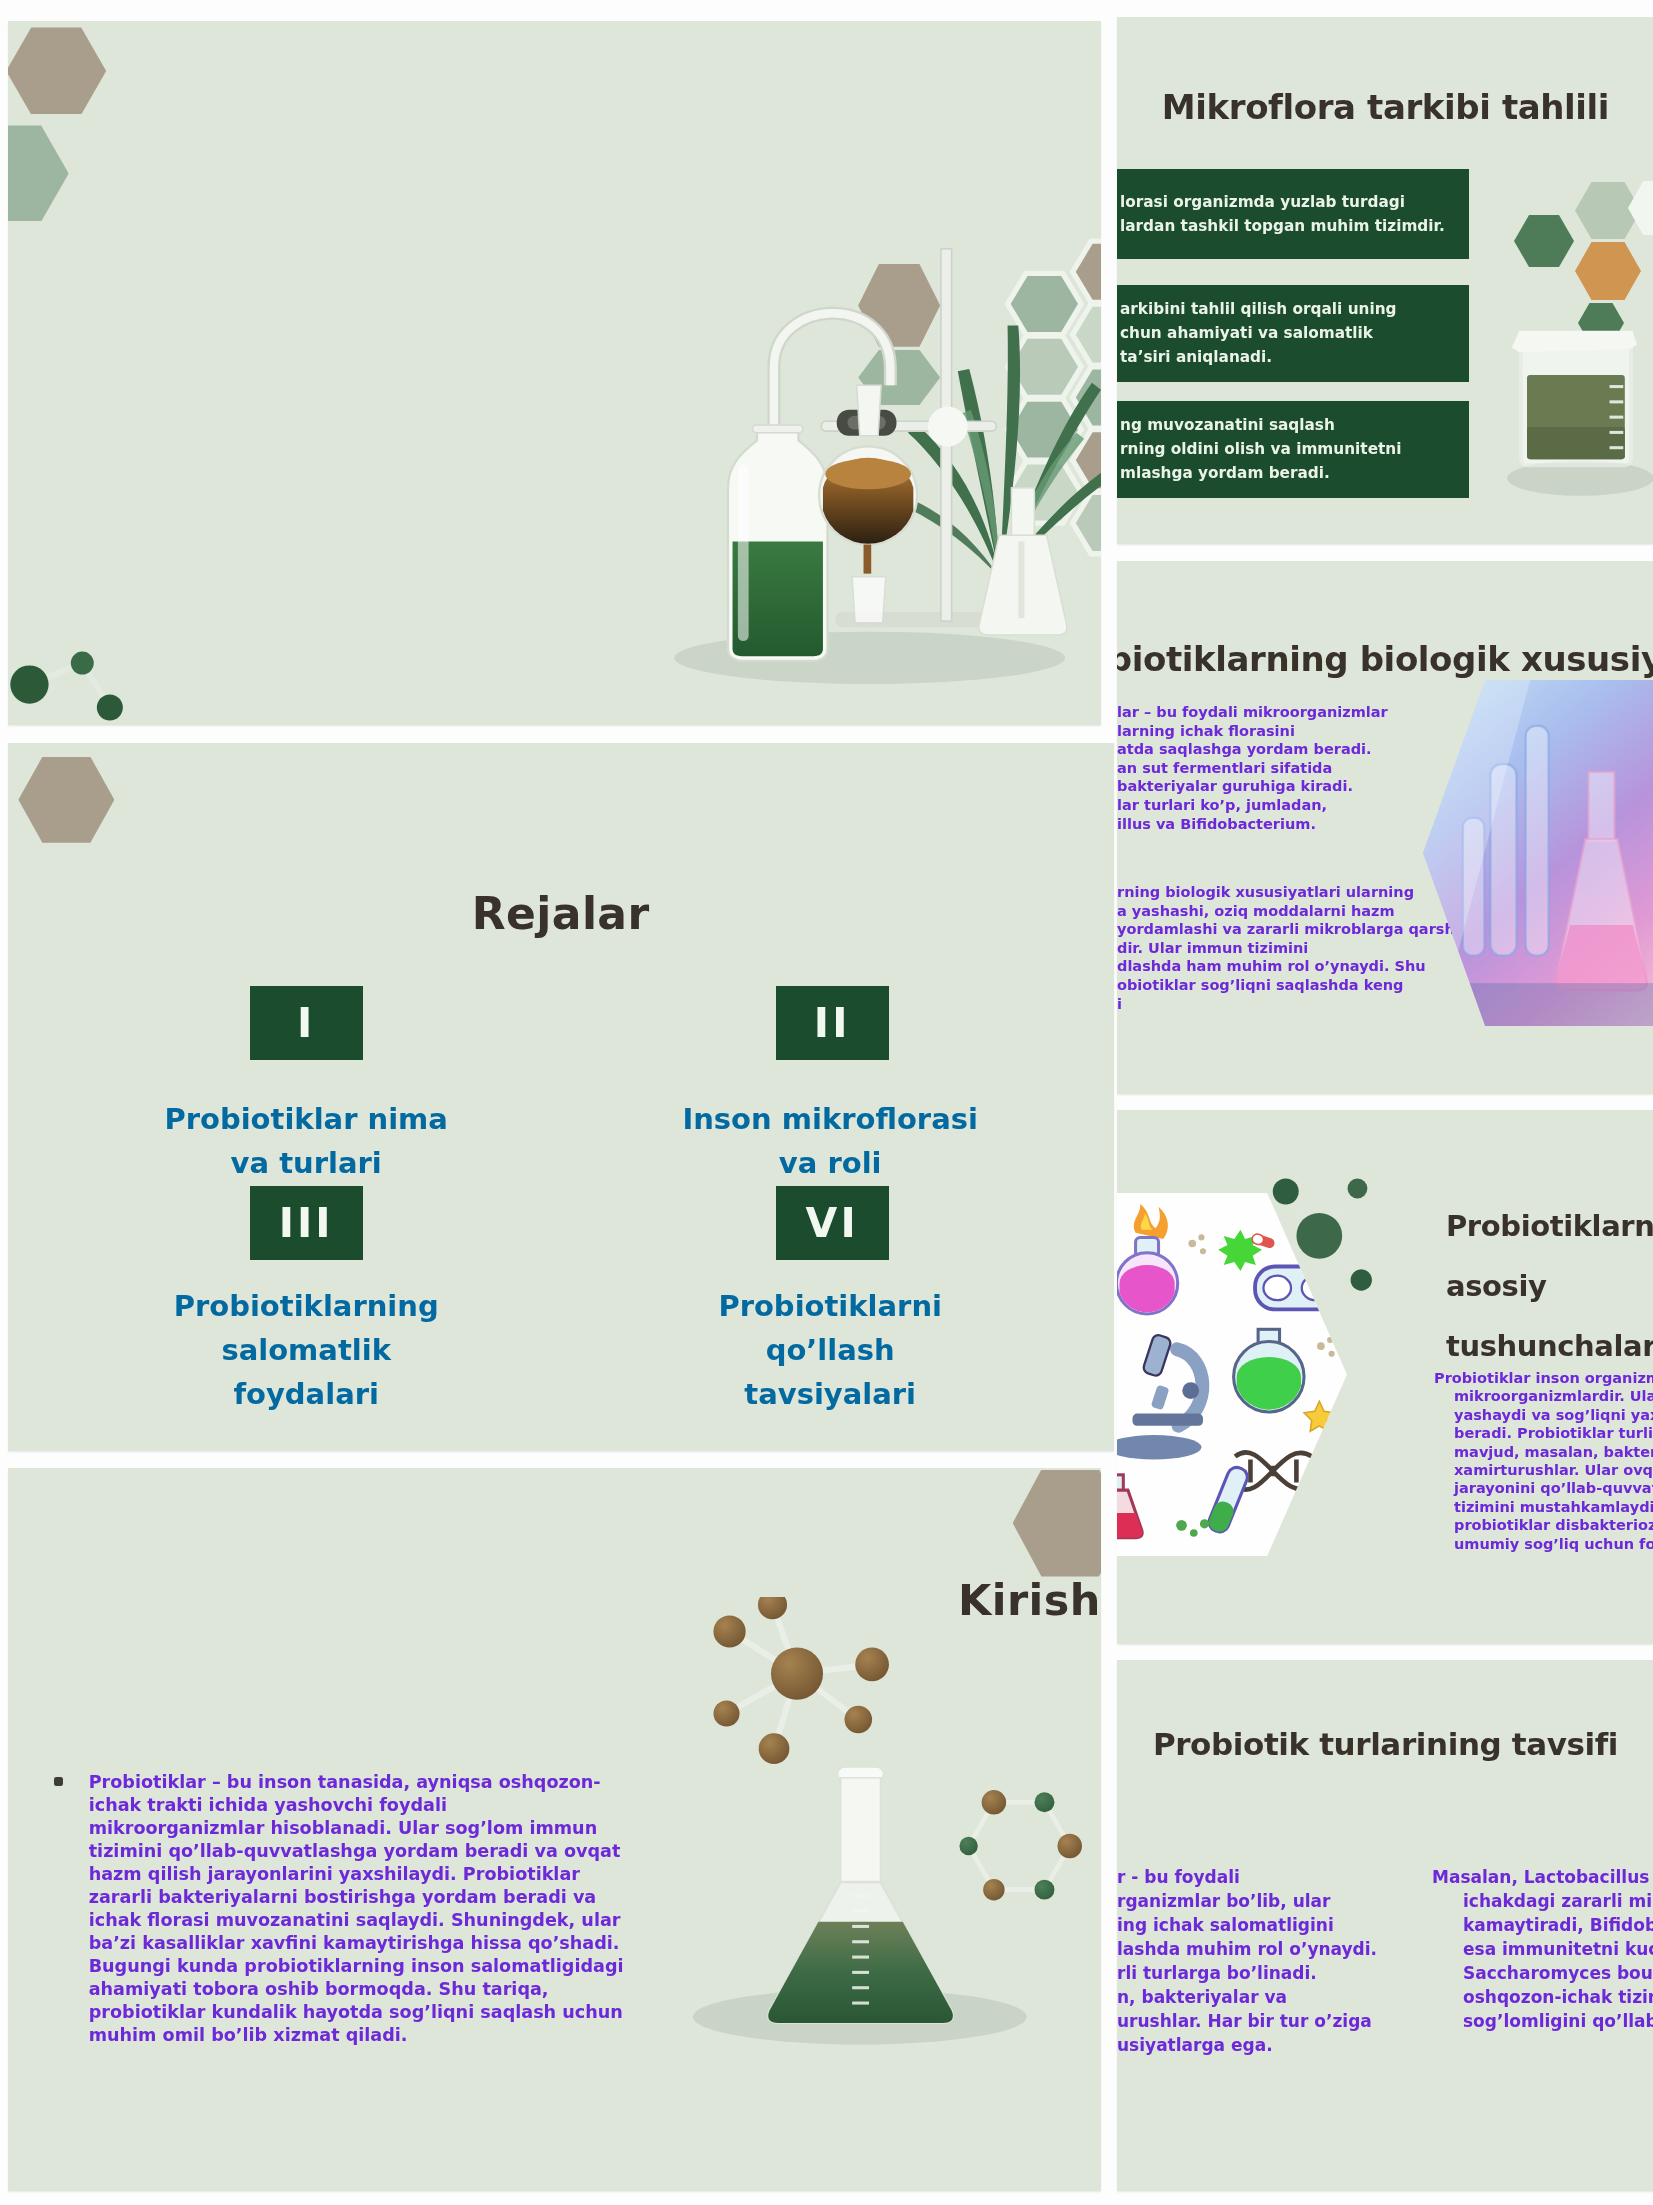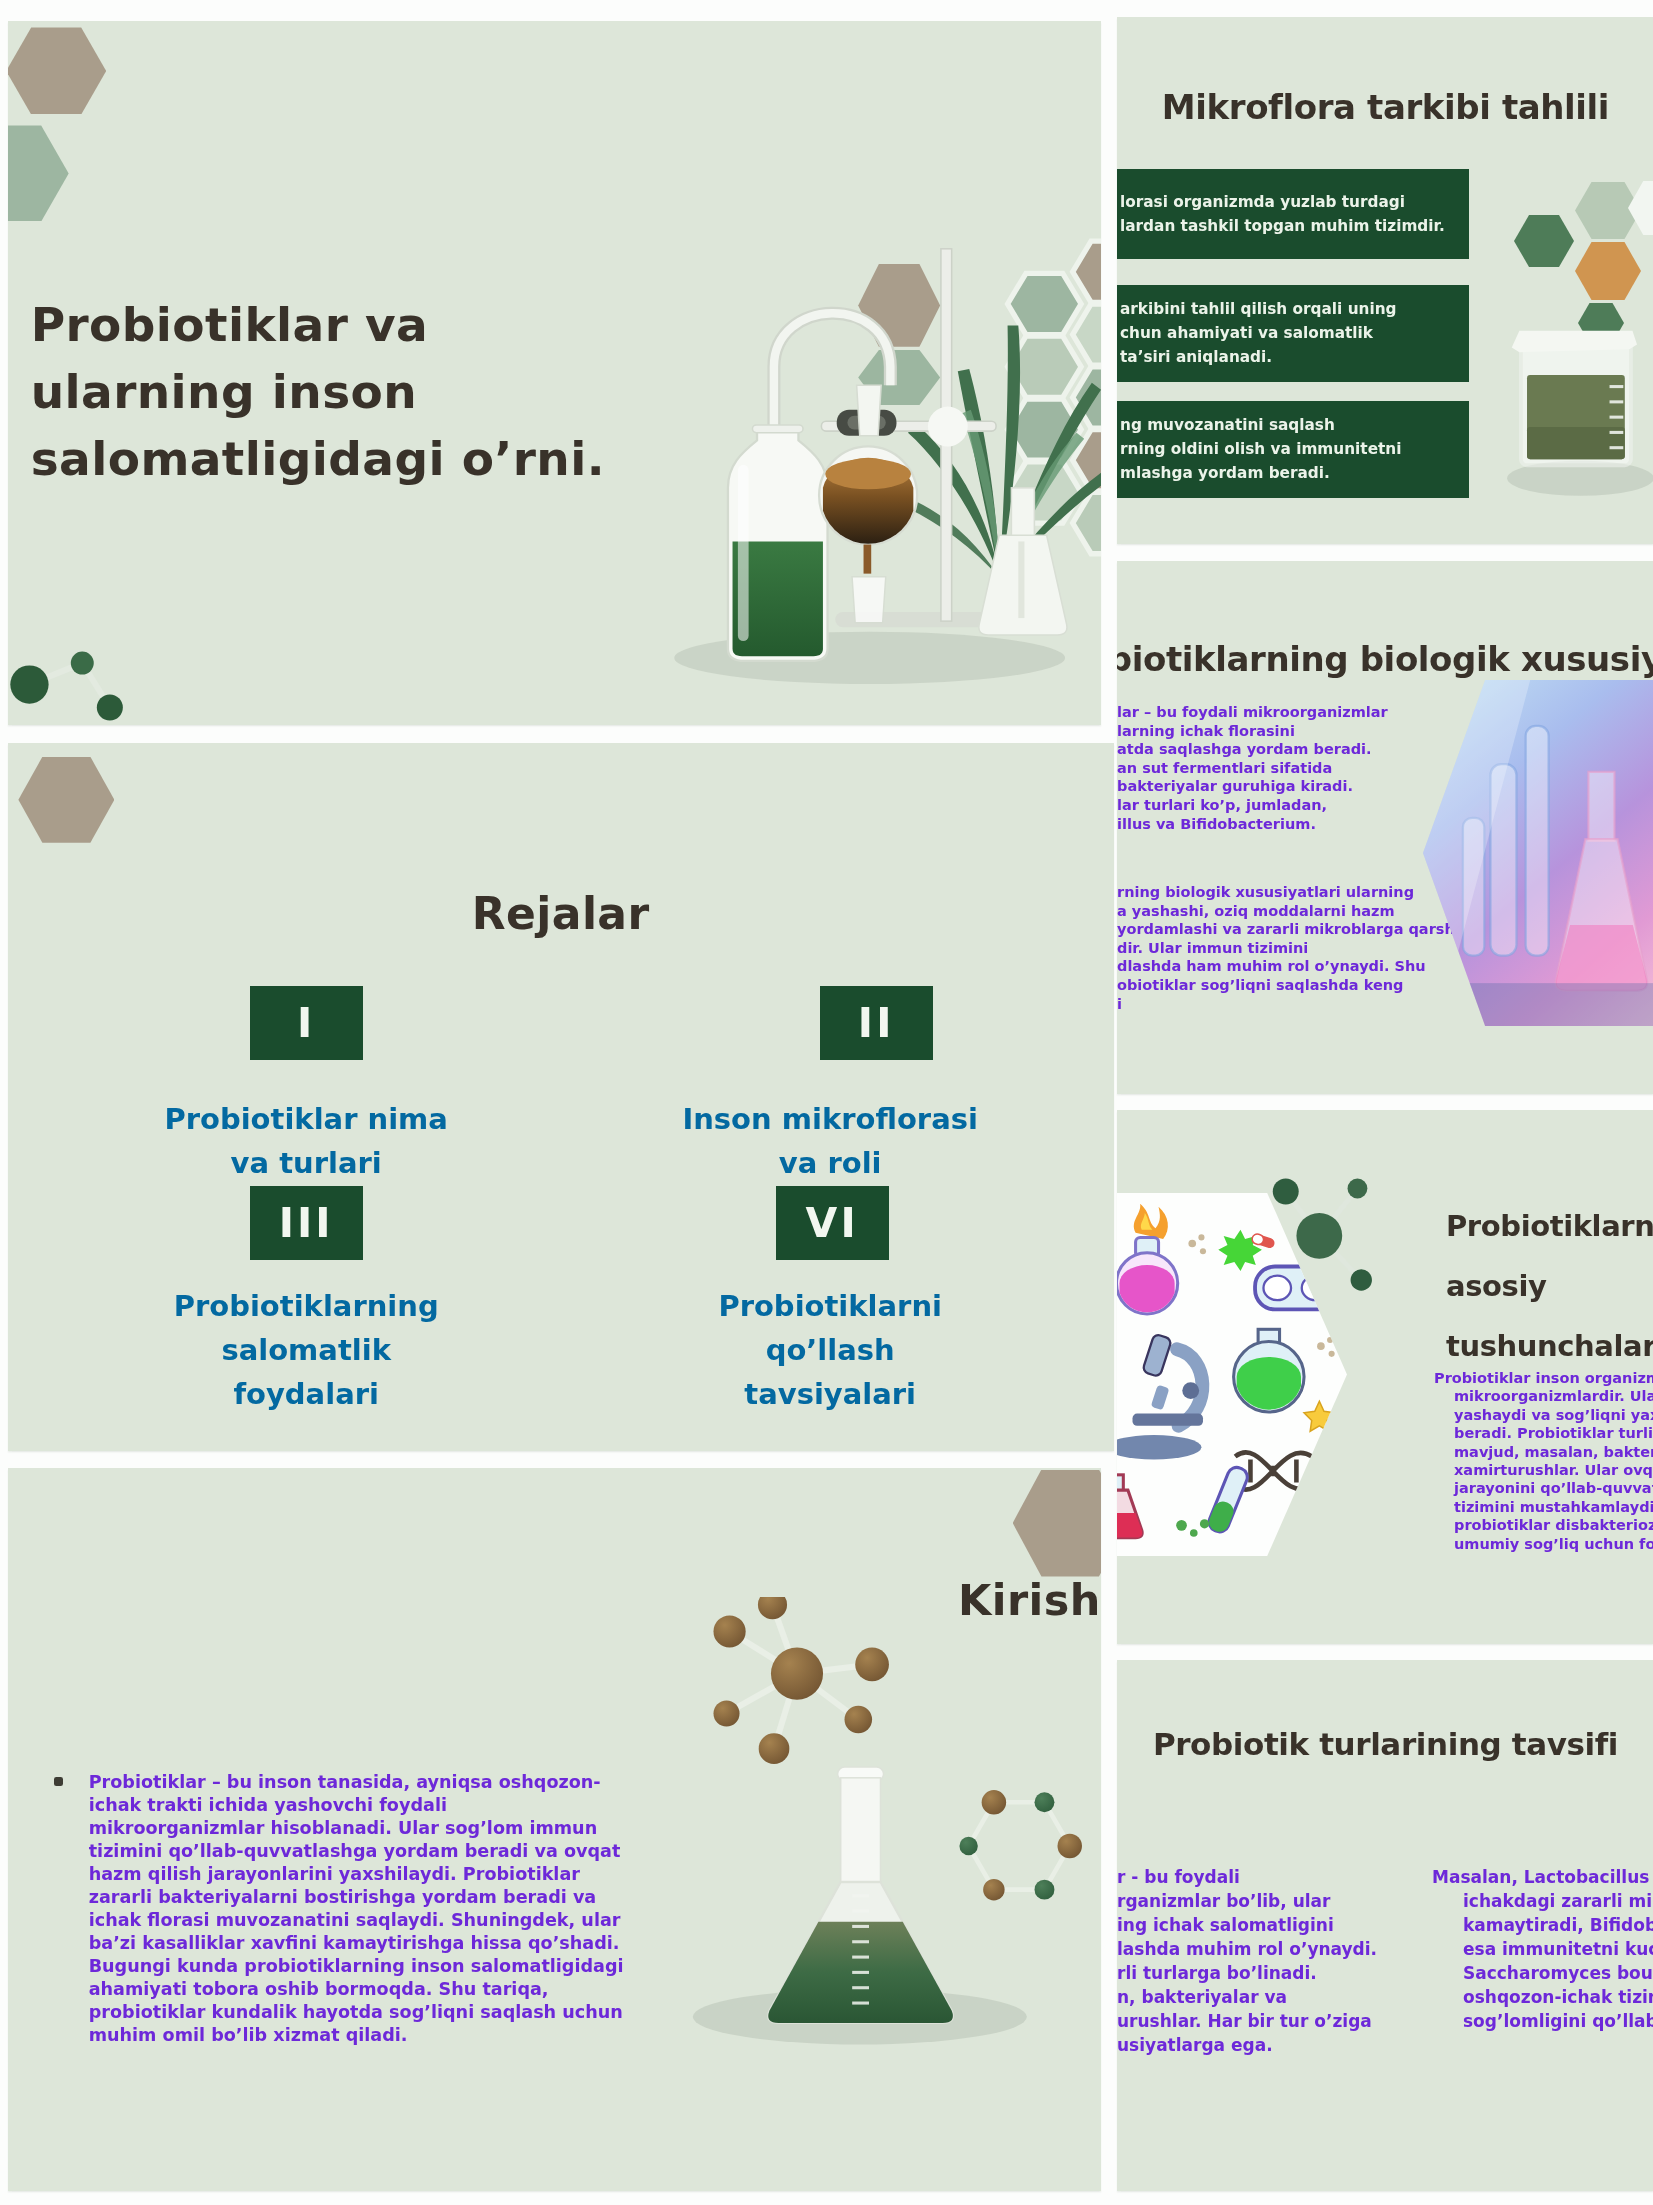--- a/index.html
+++ b/index.html
@@ -37,21 +37,21 @@
   .s2-title{position:absolute;left:0;right:0;top:145px;text-align:center;font-size:44px;}
   .num-box{
     position:absolute;width:113px;height:74px;background:#1a4c2d;
     color:#f2f7f0;display:flex;align-items:center;justify-content:center;
     font-size:41px;font-weight:bold;letter-spacing:3.1px;
   }
   .num-label{
     position:absolute;width:459px;text-align:center;font-size:29px;
     line-height:44px;font-weight:bold;color:#0369a1;white-space:pre;
   }
-  .nb1{left:242px;top:243px;} .nb2{left:768px;top:243px;margin-left:44px;}
+  .nb1{left:242px;top:243px;} .nb2{left:768px;top:243px;}
   .nb3{left:242px;top:443px;} .nb4{left:768px;top:443px;}
   .nl1{left:69px;top:354px;}  .nl2{left:593px;top:354px;}
   .nl3{left:69px;top:541px;}  .nl4{left:593px;top:541px;}
   
   .s3-hex{left:1005px;top:1.5px;width:115px;height:107px;background:#a99d8b;}
   .s3-title{position:absolute;left:0;right:0;top:107px;text-align:right;font-size:43px;}
   .s3-bullet{position:absolute;left:46px;top:309px;width:9.2px;height:9.2px;border-radius:2.3px;background:#3e3d35;}
   .s3-para{position:absolute;left:81px;top:303px;width:567px;font-size:17.6px;line-height:23px;}
   .s3-art{position:absolute;left:674px;top:129px;width:420px;height:475px;}
   
@@ -95,23 +95,20 @@
             padding-left:31px;text-indent:-31px;box-sizing:border-box;}
 </style>
 </head>
 <body>
 
 <div class="canvas">
 
   <section class="slide" id="slide-title-main">
     <div class="hex s1-hex-a"></div>
     <div class="hex s1-hex-b"></div>
-    <div class="s1-title display-title lines">Probiotiklar va
-ularning inson
-salomatligidagi o’rni.</div>
 
     <svg class="s1-art" viewBox="0 0 620 620">
       <defs>
         <linearGradient id="brown1" x1="0" y1="0" x2="0" y2="1">
           <stop offset="0" stop-color="#b8823f"></stop>
             <stop offset="0.45" stop-color="#7a5122"></stop>
             <stop offset="1" stop-color="#2c2012"></stop>
         </linearGradient>
         <linearGradient id="greenliq1" x1="0" y1="0" x2="0" y2="1">
           <stop offset="0" stop-color="#3a7a42"></stop>

